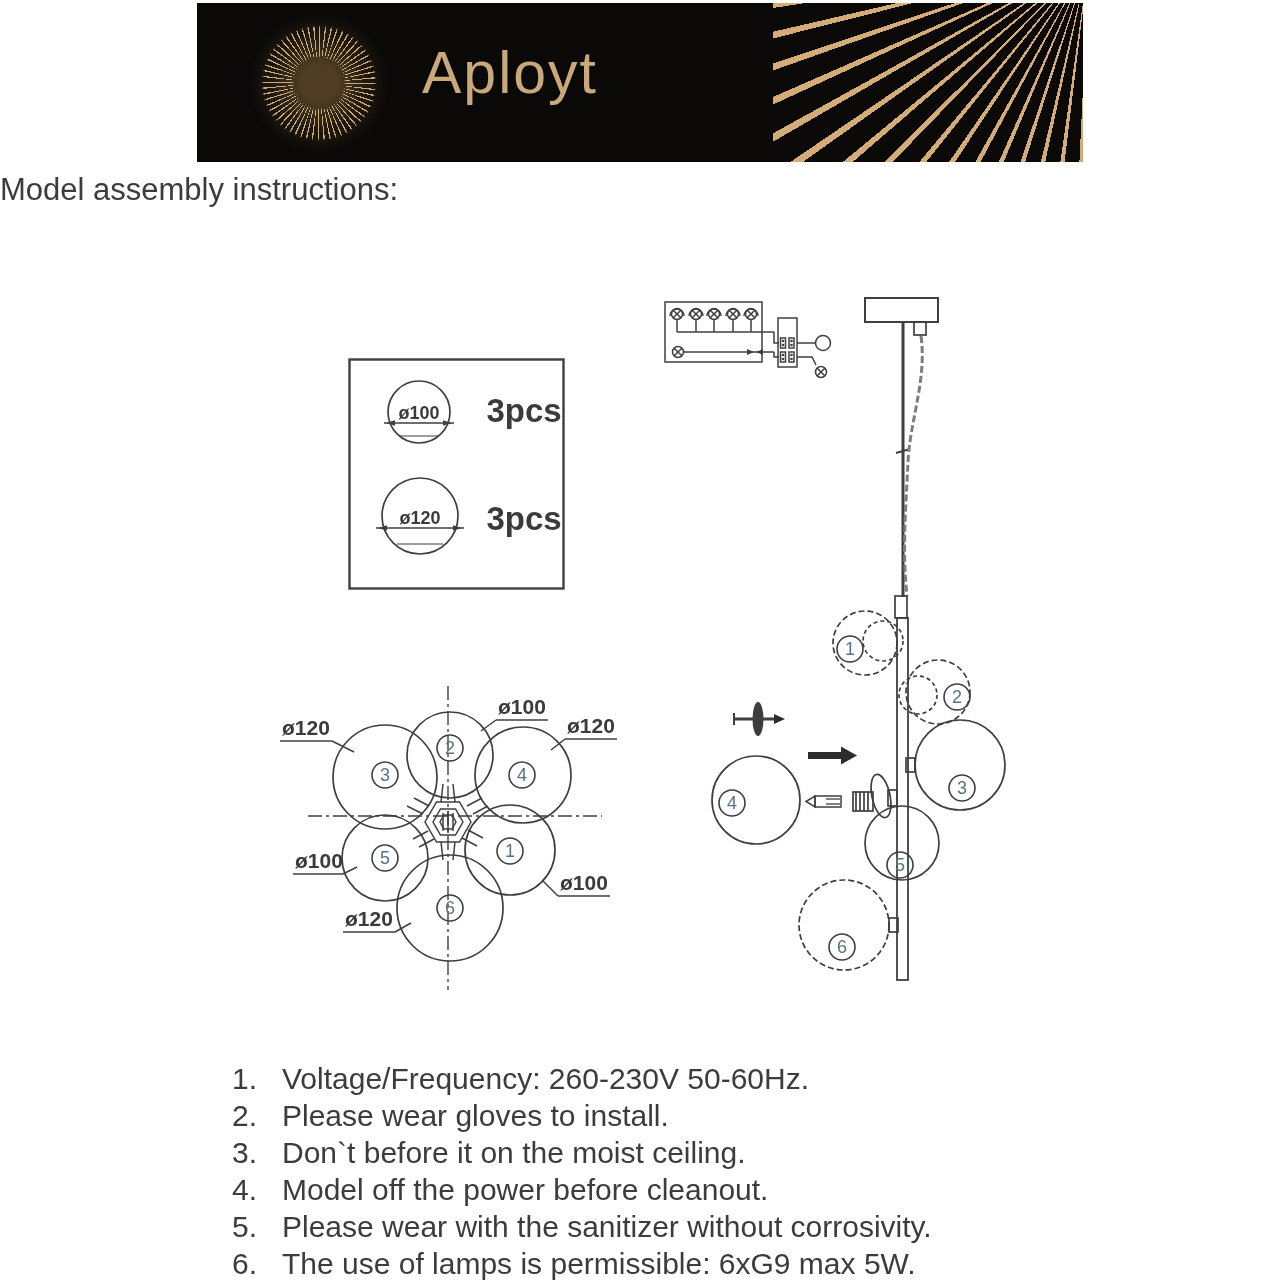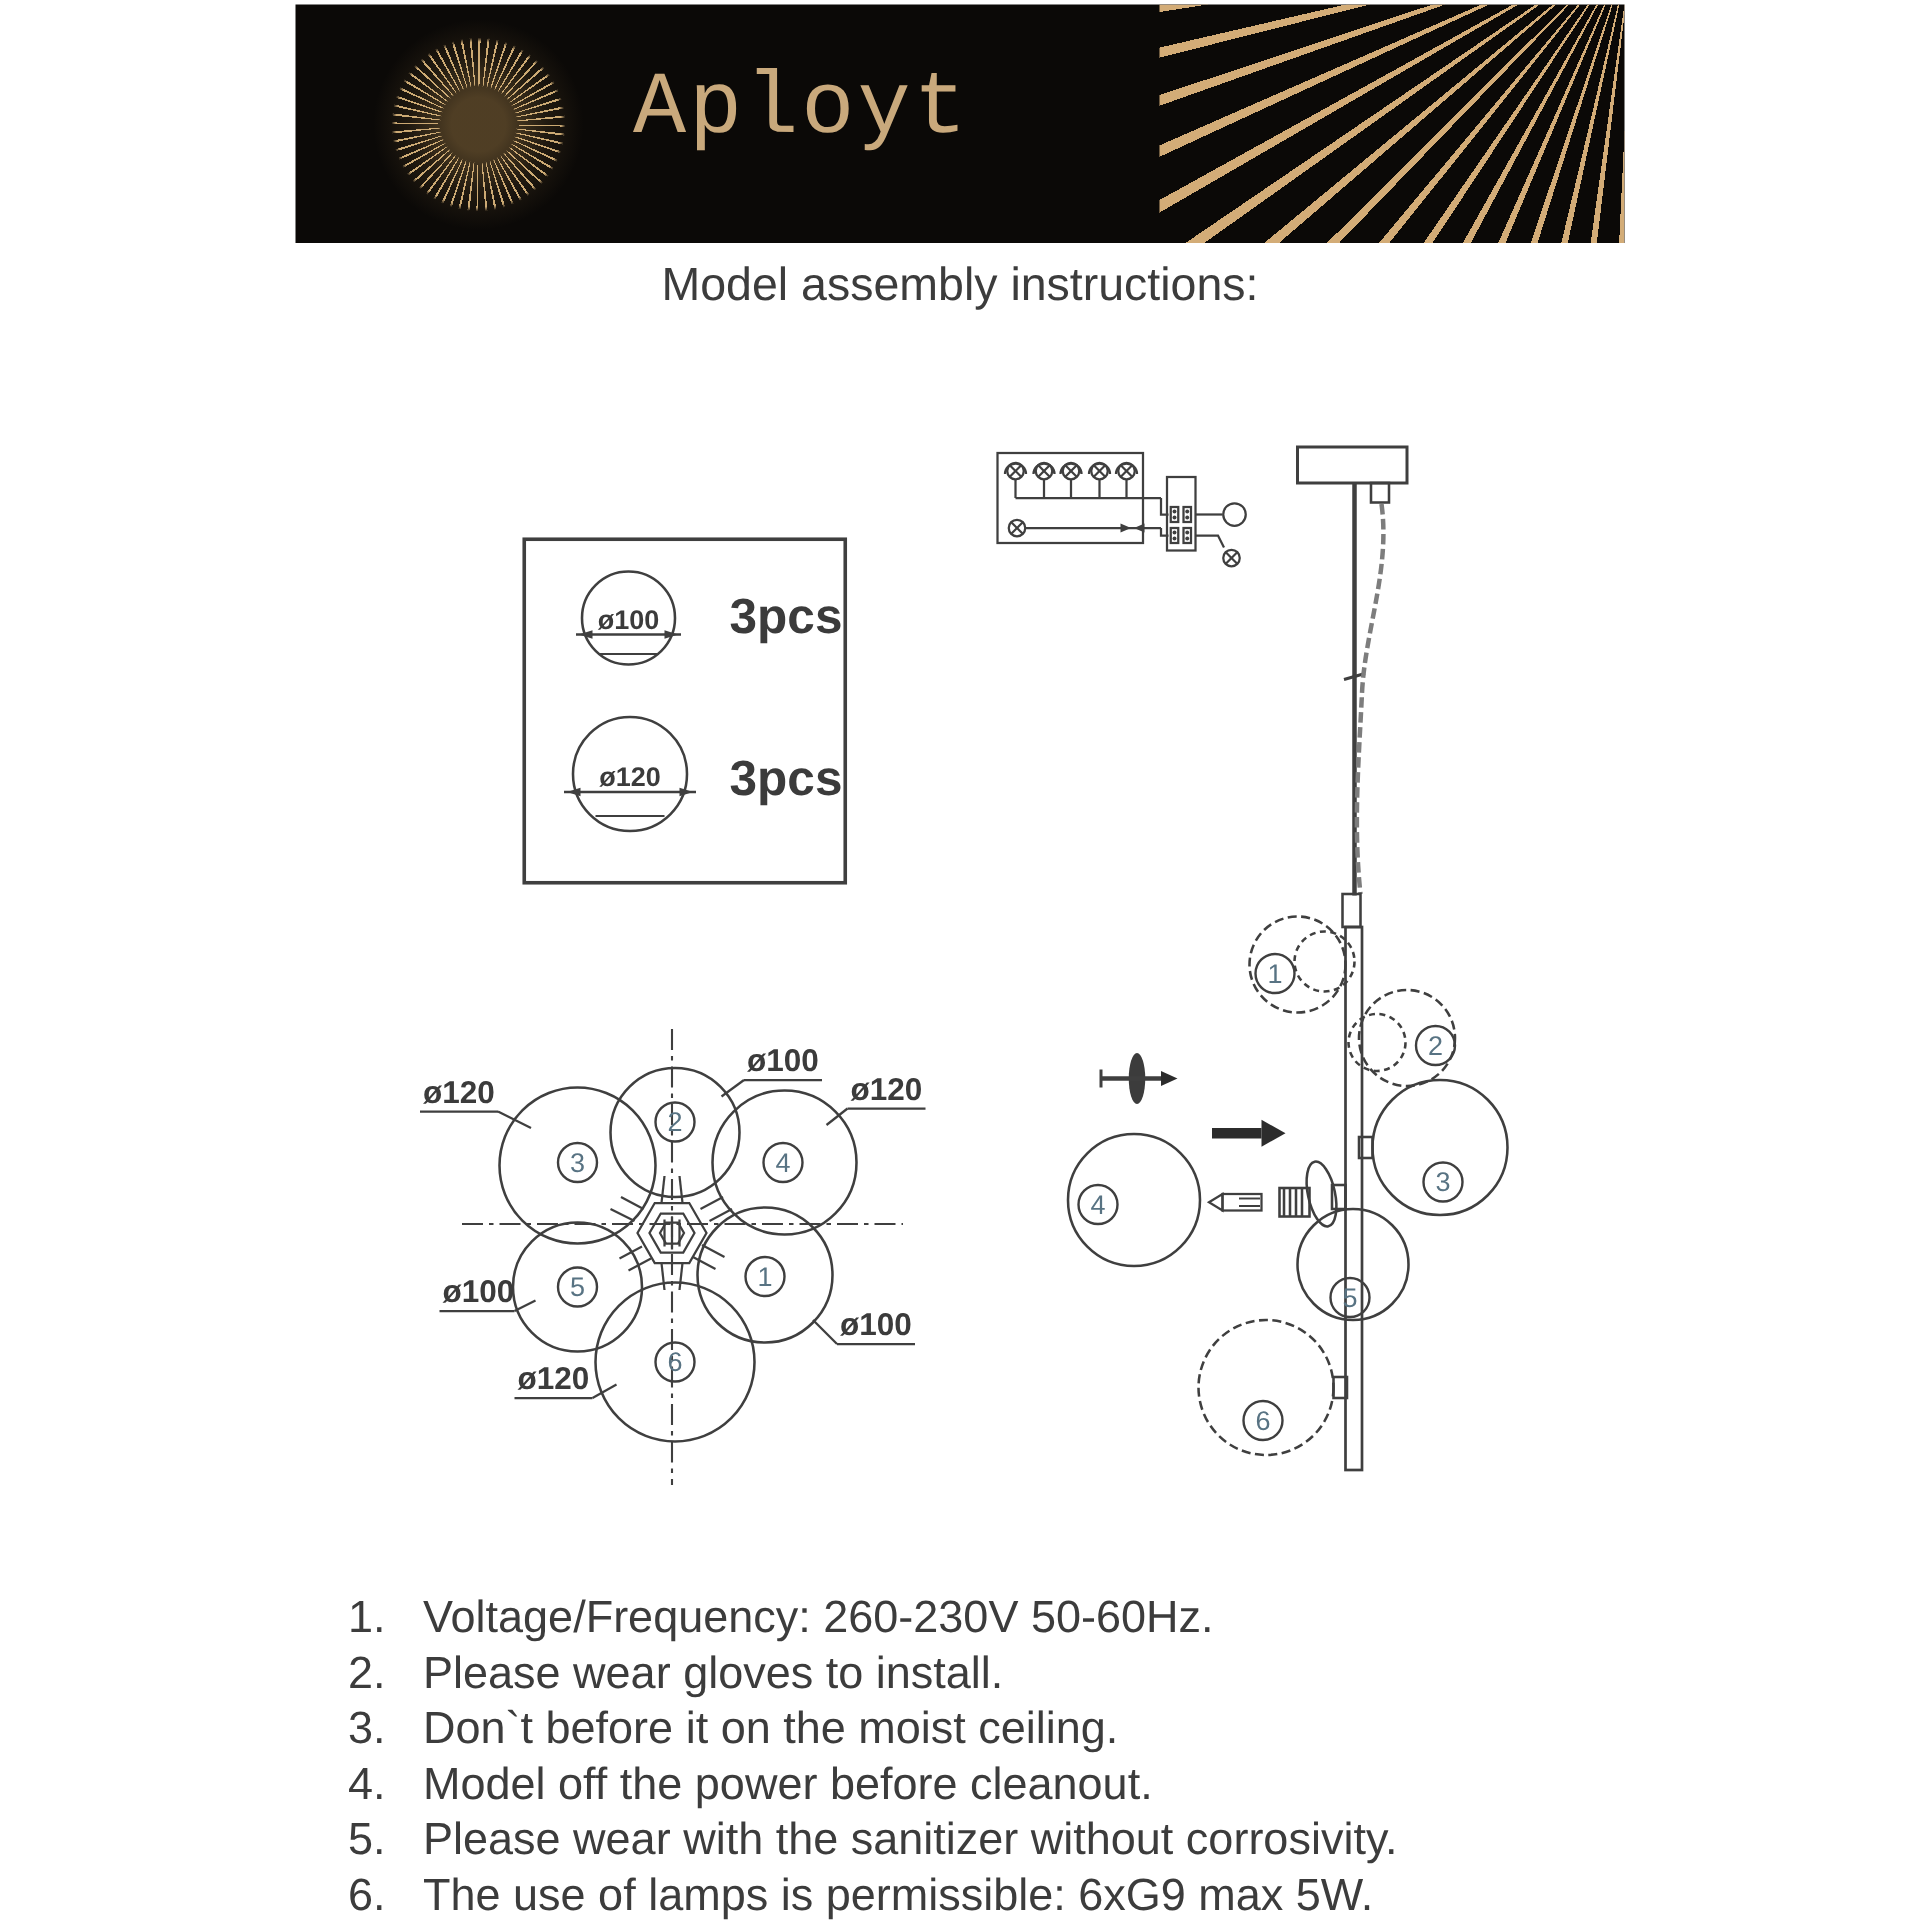--- a/index.html
+++ b/index.html
@@ -19,31 +19,31 @@
     background:radial-gradient(circle at 50% 50%, rgba(190,148,84,.38) 16%, rgba(190,148,84,.12) 40%, rgba(0,0,0,0) 62%);
   }
   .sunburst{
     position:absolute;left:60px;top:18px;width:124px;height:124px;border-radius:50%;
     background:repeating-conic-gradient(rgba(214,178,122,.95) 0deg 1.4deg, rgba(0,0,0,0) 1.4deg 6deg);
     -webkit-mask:radial-gradient(circle at 50% 50%, rgba(0,0,0,0) 0 25px, #000 27px 55px, rgba(0,0,0,0) 58px);
     mask:radial-gradient(circle at 50% 50%, rgba(0,0,0,0) 0 25px, #000 27px 55px, rgba(0,0,0,0) 58px);
   }
   .brand{
     position:absolute;left:225px;top:38px;
-    font-family:Liberation Mono, monospace;
+    font-family:Liberation Sans, sans-serif;
     font-size:59px;line-height:64px;font-weight:400;letter-spacing:2px;
     color:#c9a97c;
   }
   .rays{
     position:absolute;right:0;top:0;width:310px;height:159px;
     background:repeating-conic-gradient(from 118deg at 102% -28%, #d3ac77 0deg 1.15deg, rgba(0,0,0,0) 1.15deg 5.3deg);
   }
 
   
-  .title-block{left:0;top:171px;width:1280px;text-align:center;
+  .title-block{left:0;top:171px;width:1280px;text-align:left;
     font-size:31px;line-height:37px;color:#3c3c3c;}
 
   
   .instructions{left:232px;top:1060px;font-size:30px;line-height:37px;color:#3c3c3c;}
   .inst-row{display:flex;}
   .inst-num{width:50px;flex:0 0 50px;}
 
   
   svg{overflow:visible;}
   svg .ln{stroke:#3f3f3f;fill:none;}

